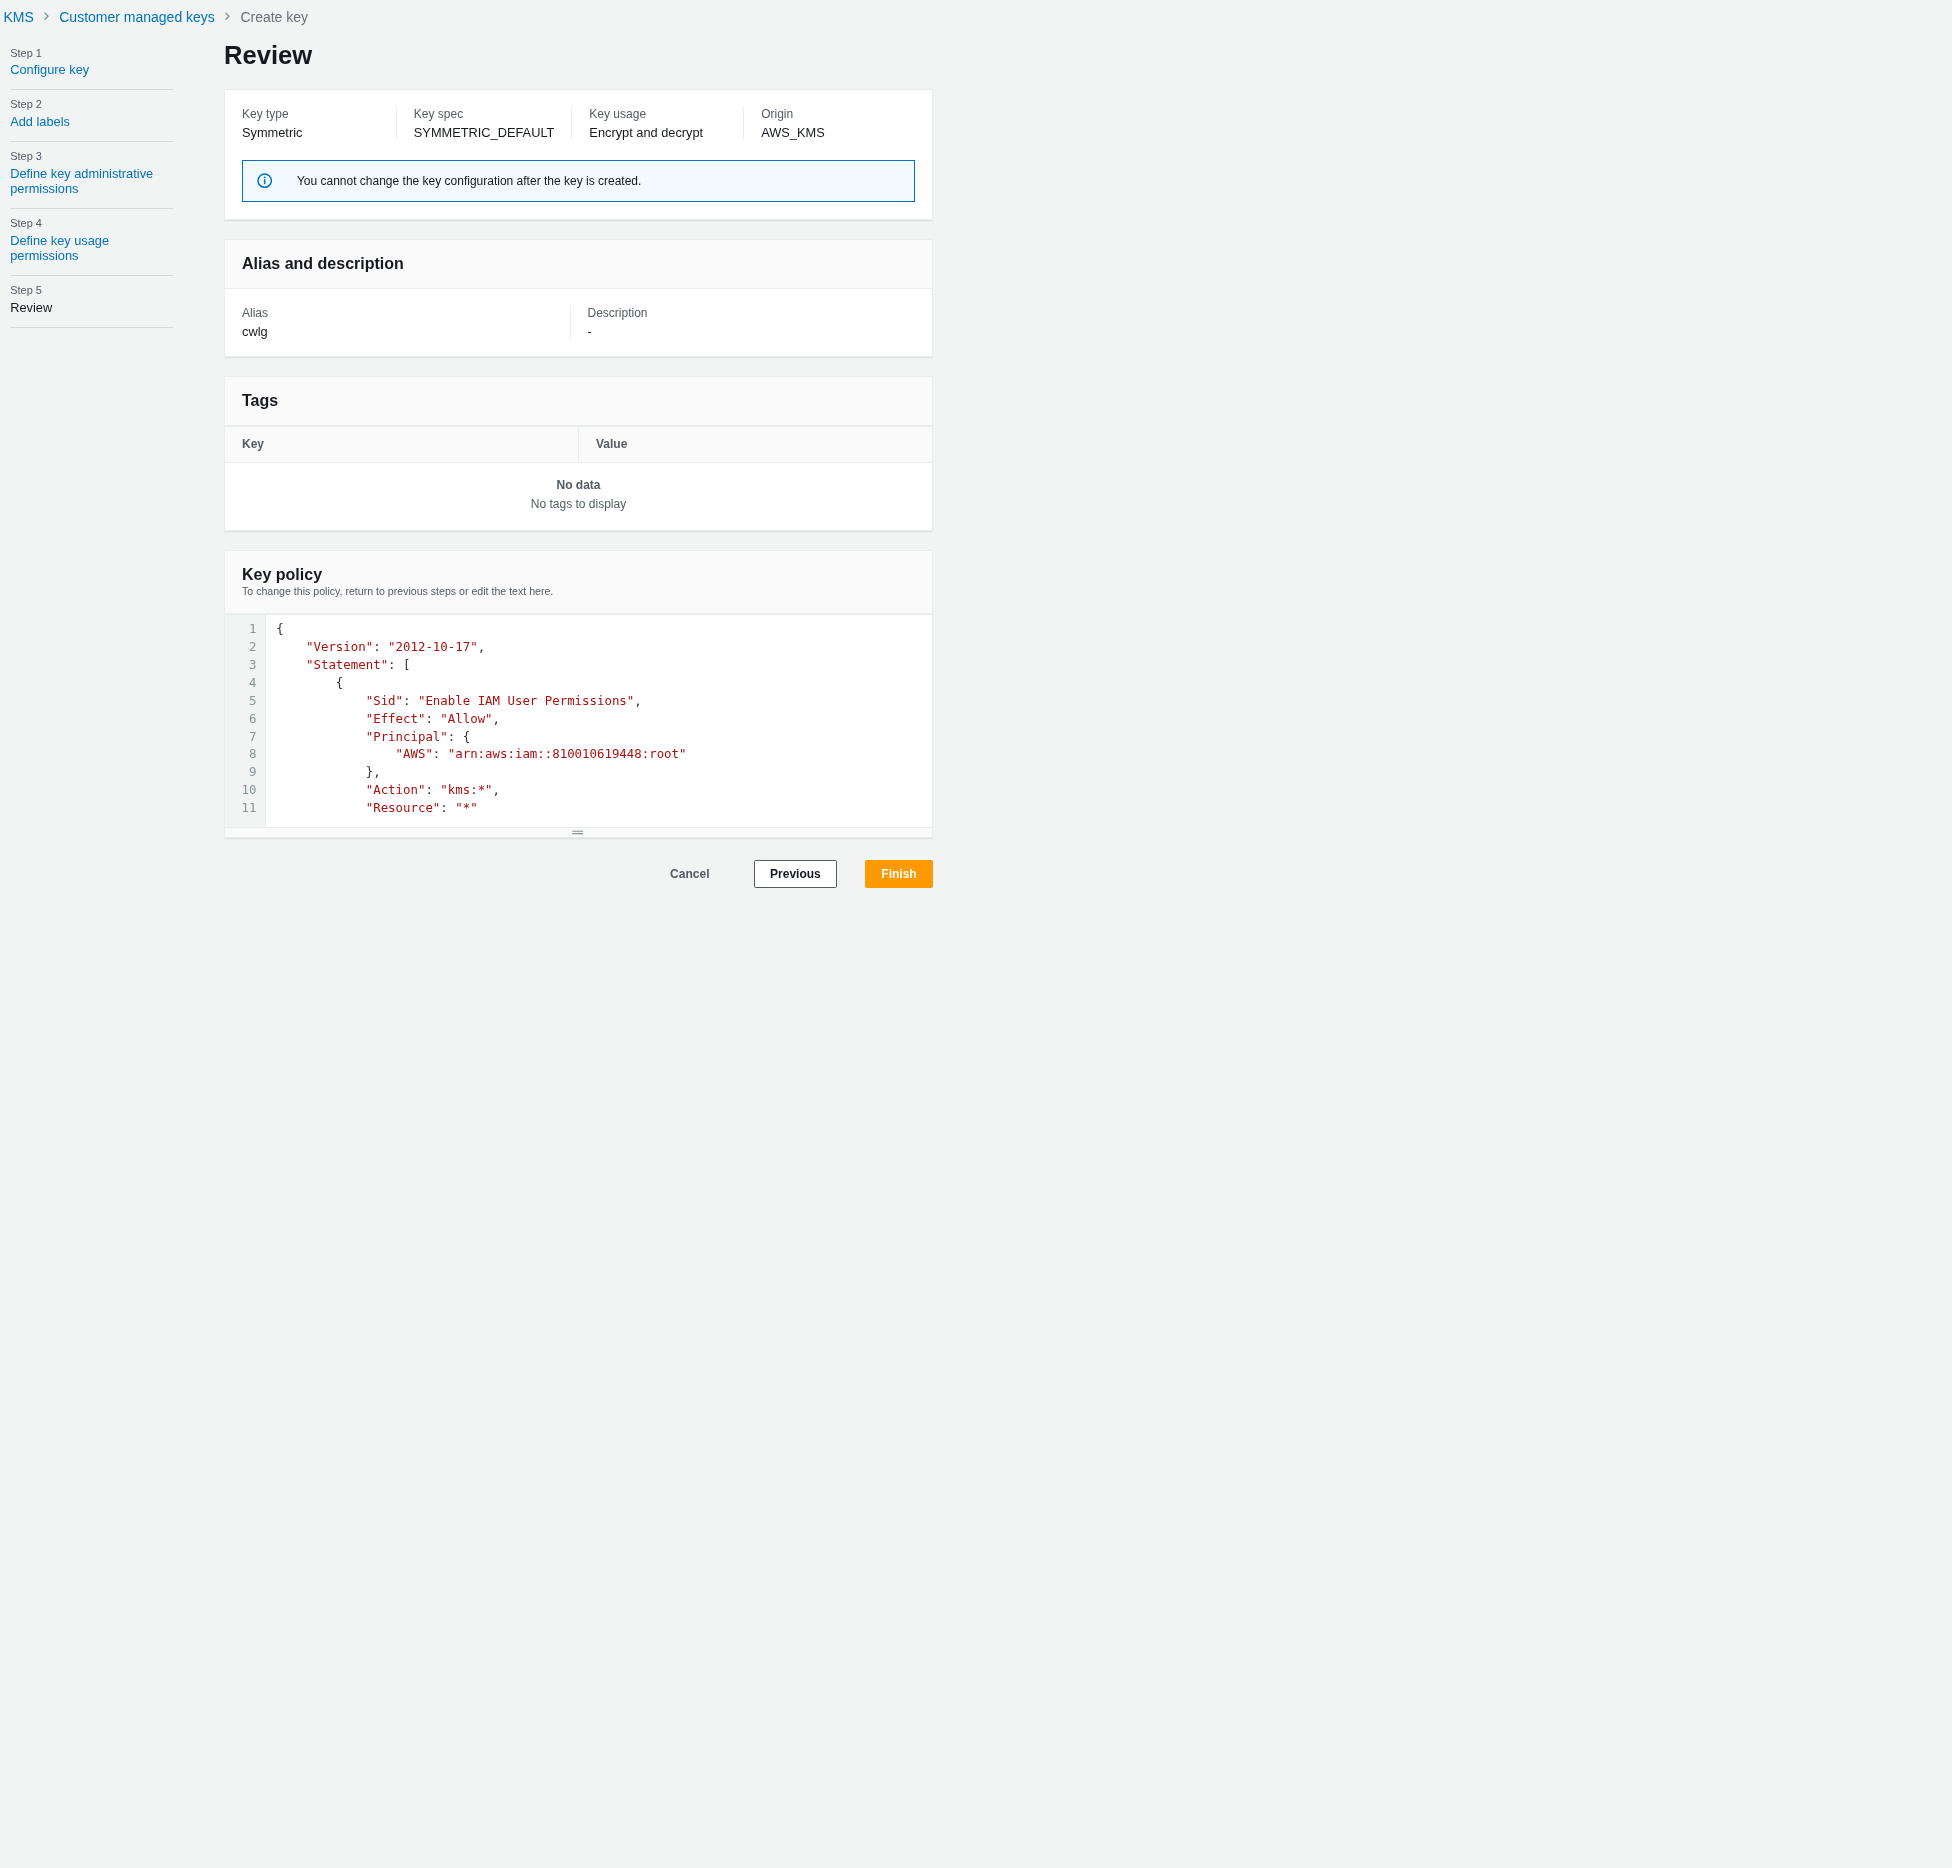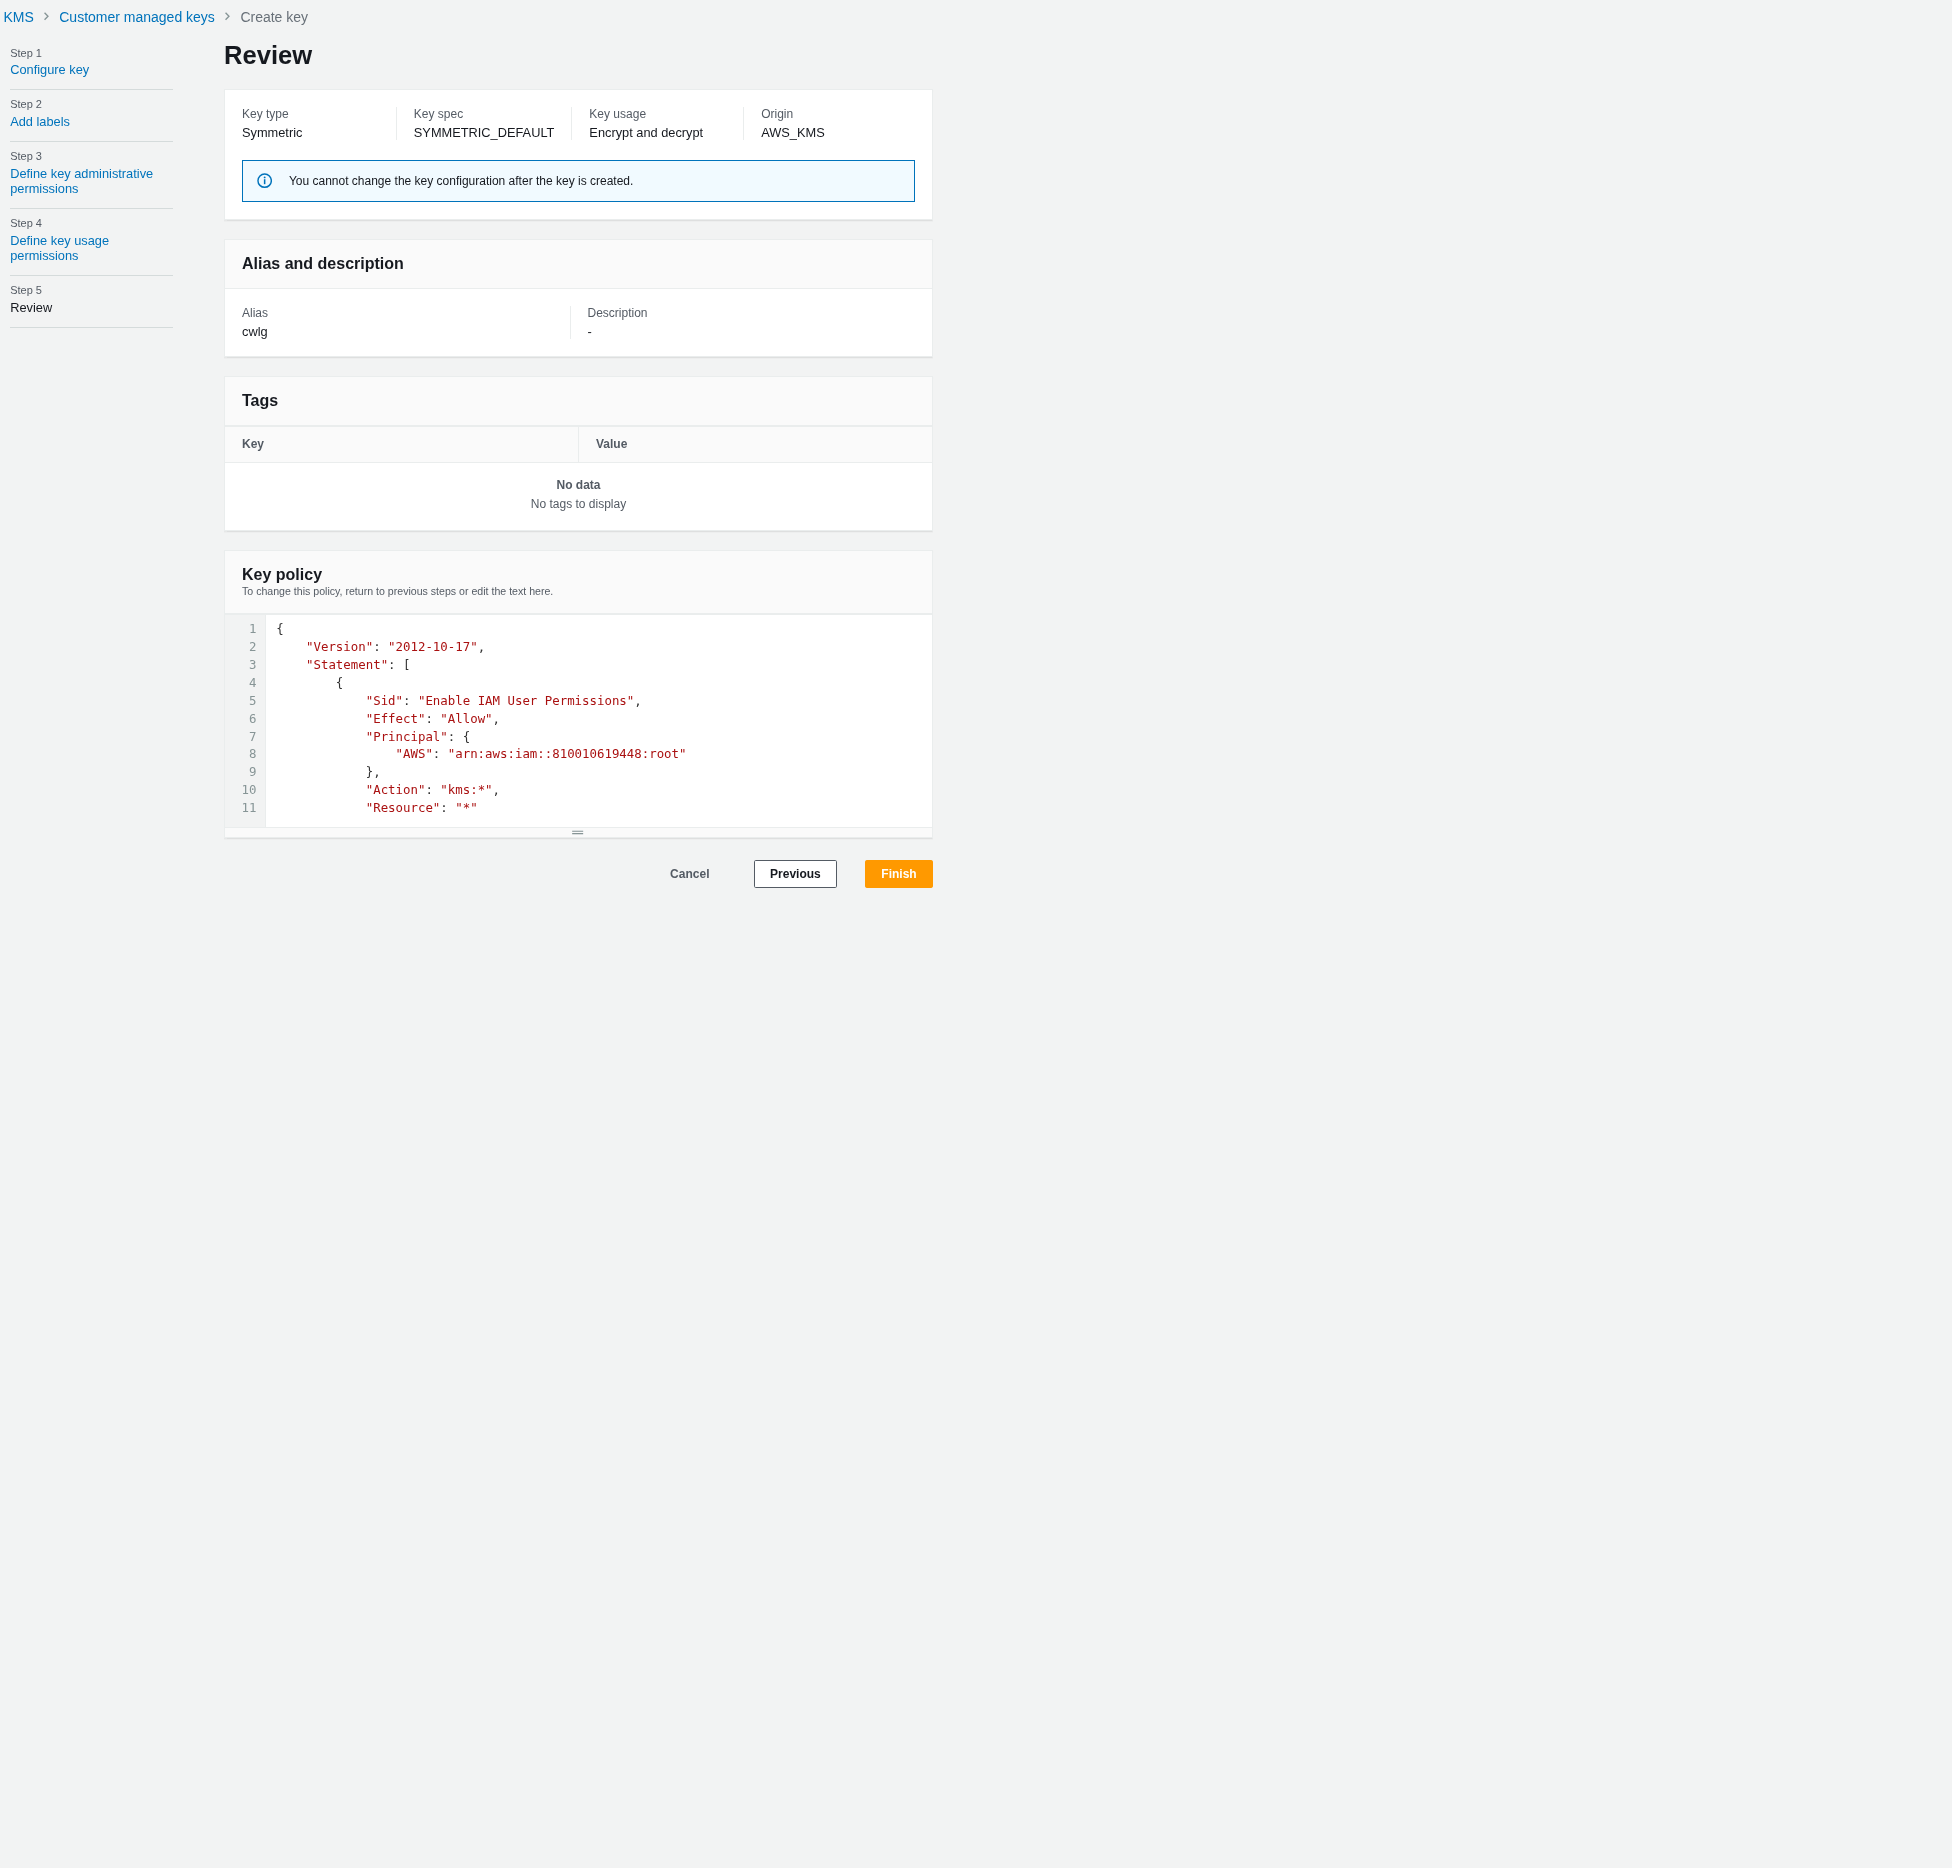--- a/index.html
+++ b/index.html
@@ -65,21 +65,21 @@
   .panel-body { padding: 17px; }
 
   .kv-row { display: flex; }
   .kv { flex: 1; padding: 0 17px; border-left: 0.9px solid #eaeded; }
   .kv:first-child { border-left: none; padding-left: 0; }
   .kv-label { color: #545b64; font-size: 12px; }
   .kv-value { color: #16191f; font-size: 12.8px; margin-top: 3.4px; }
 
   .info-box {
     display: flex;
-    gap: 17px;
+    gap: 25px;
     align-items: center;
     border: 0.9px solid #0073bb;
     background: #f1faff;
     padding: 12px 13.6px;
     margin-top: 20.4px;
   }
   .info-box .info-icon {
     width: 15.3px; height: 15.3px; flex-shrink: 0;
     display: flex; align-items: center; justify-content: center;
   }

